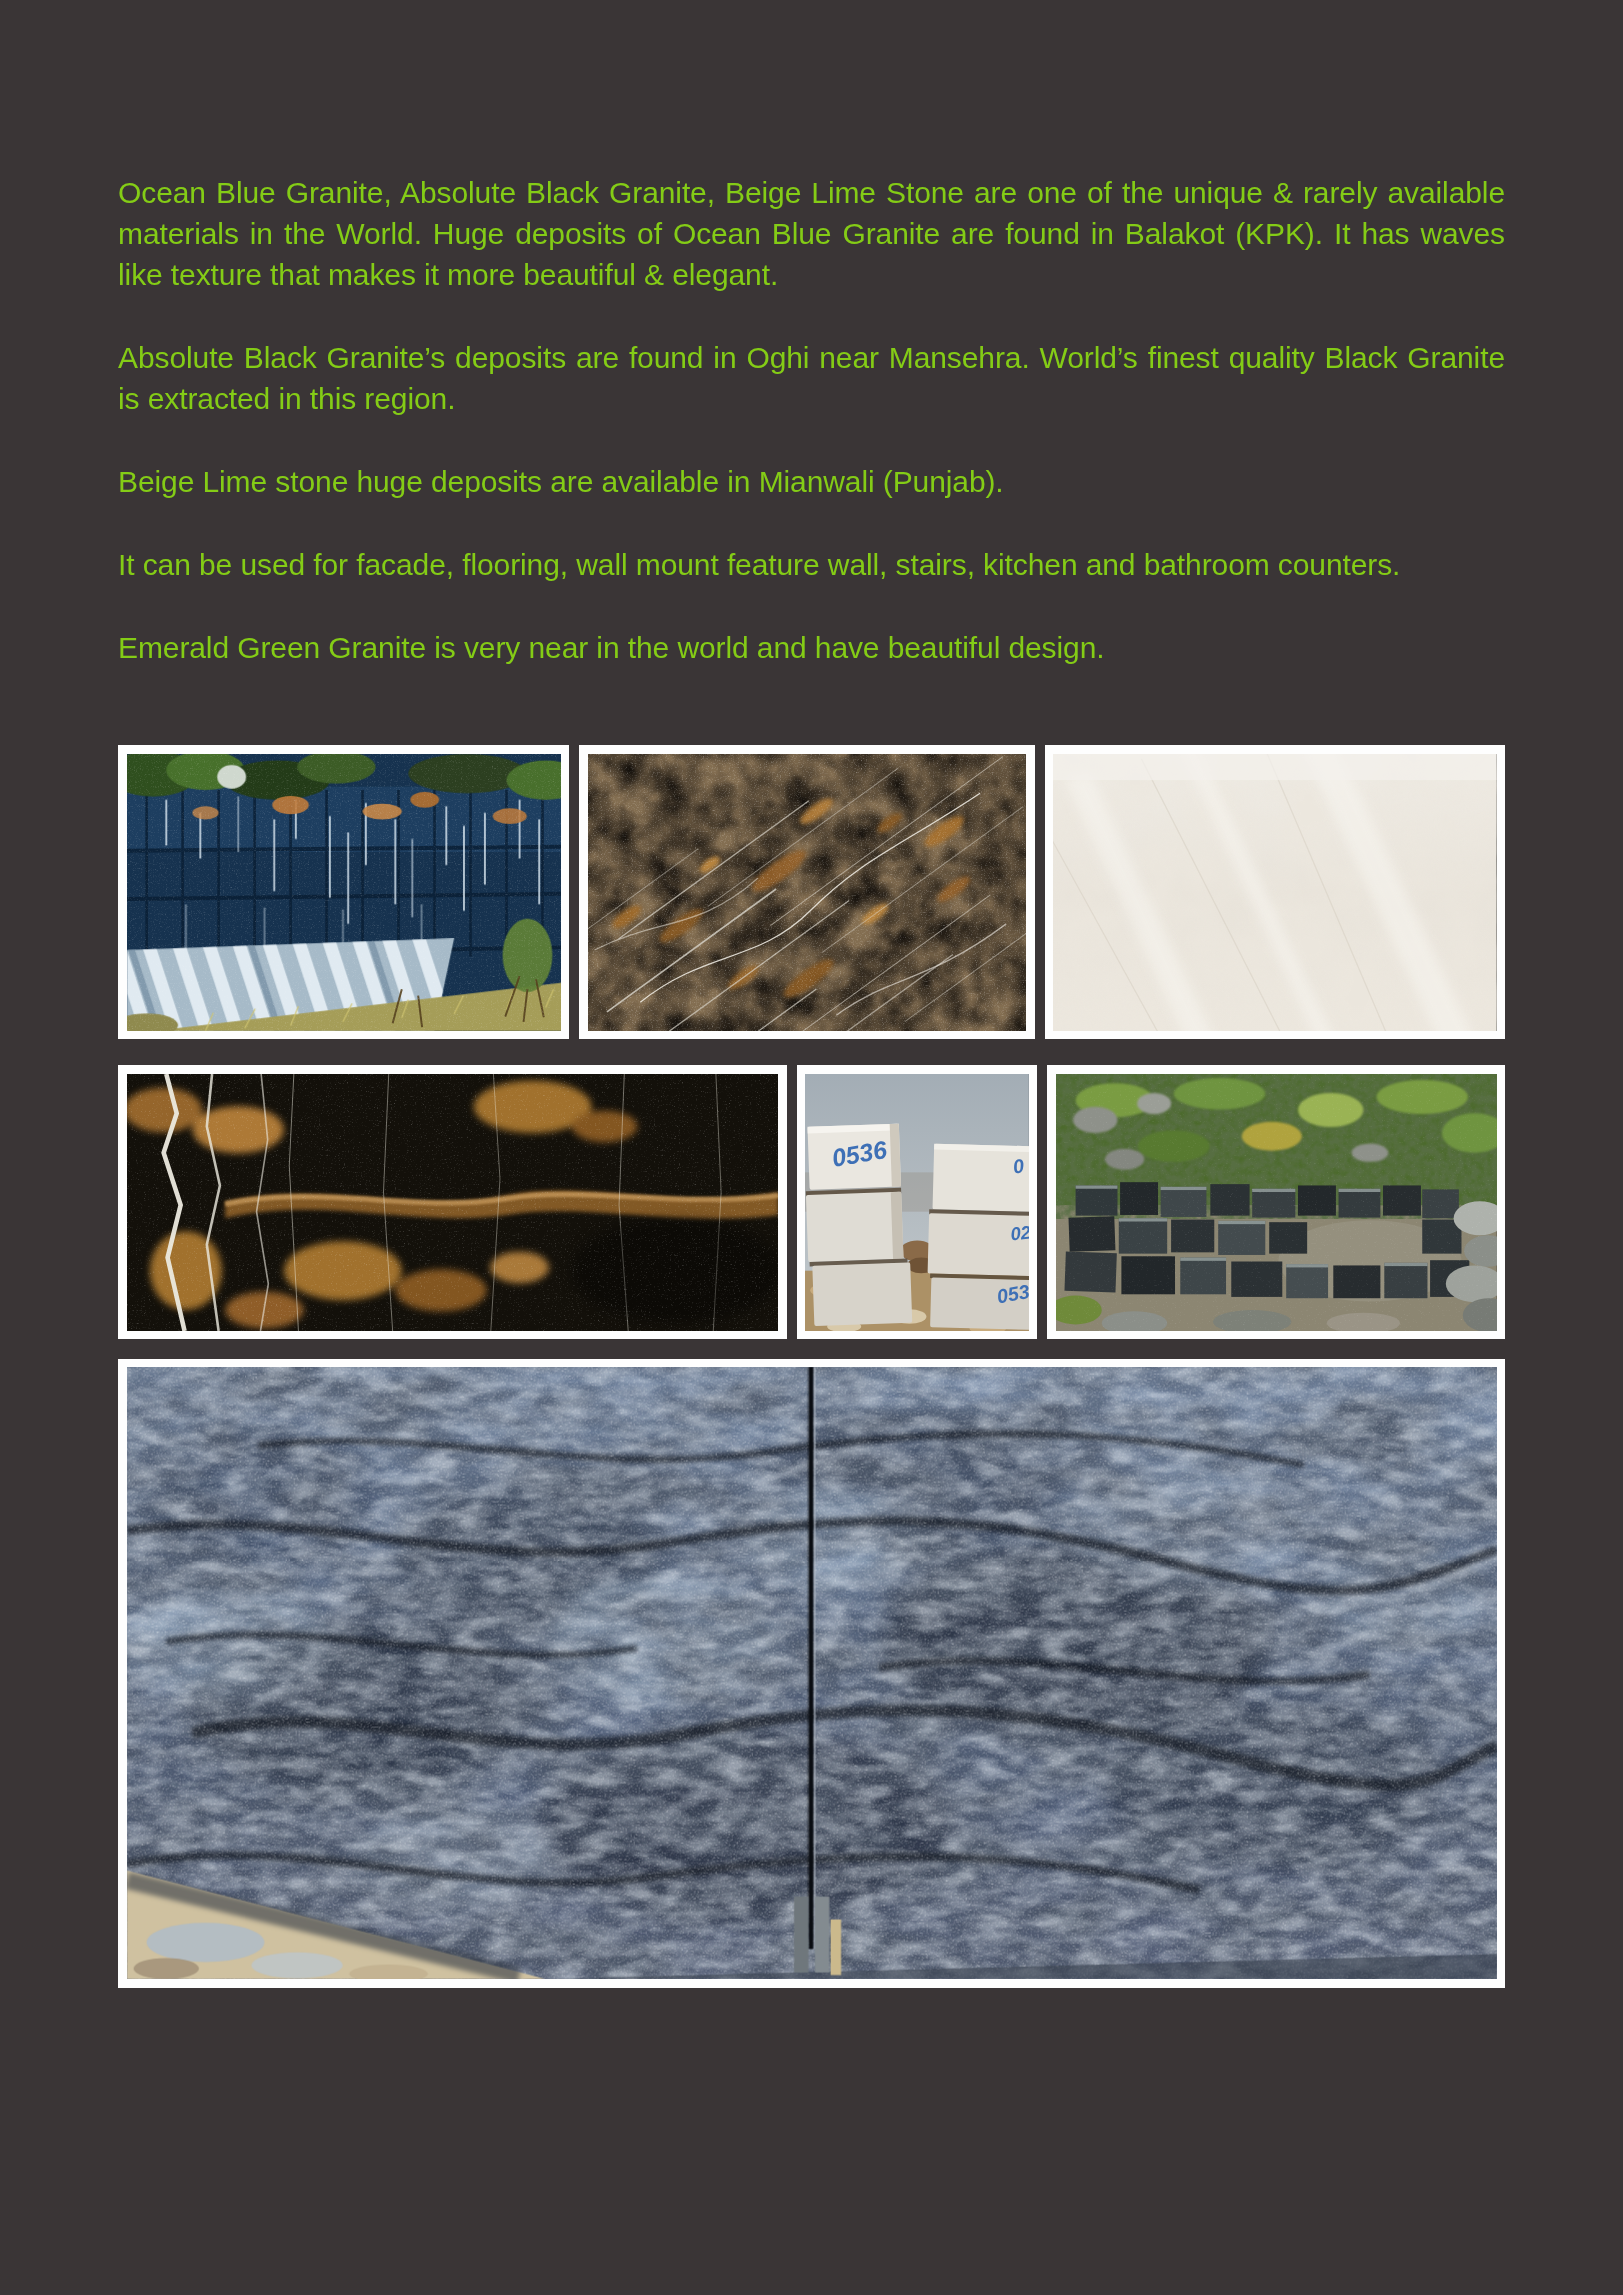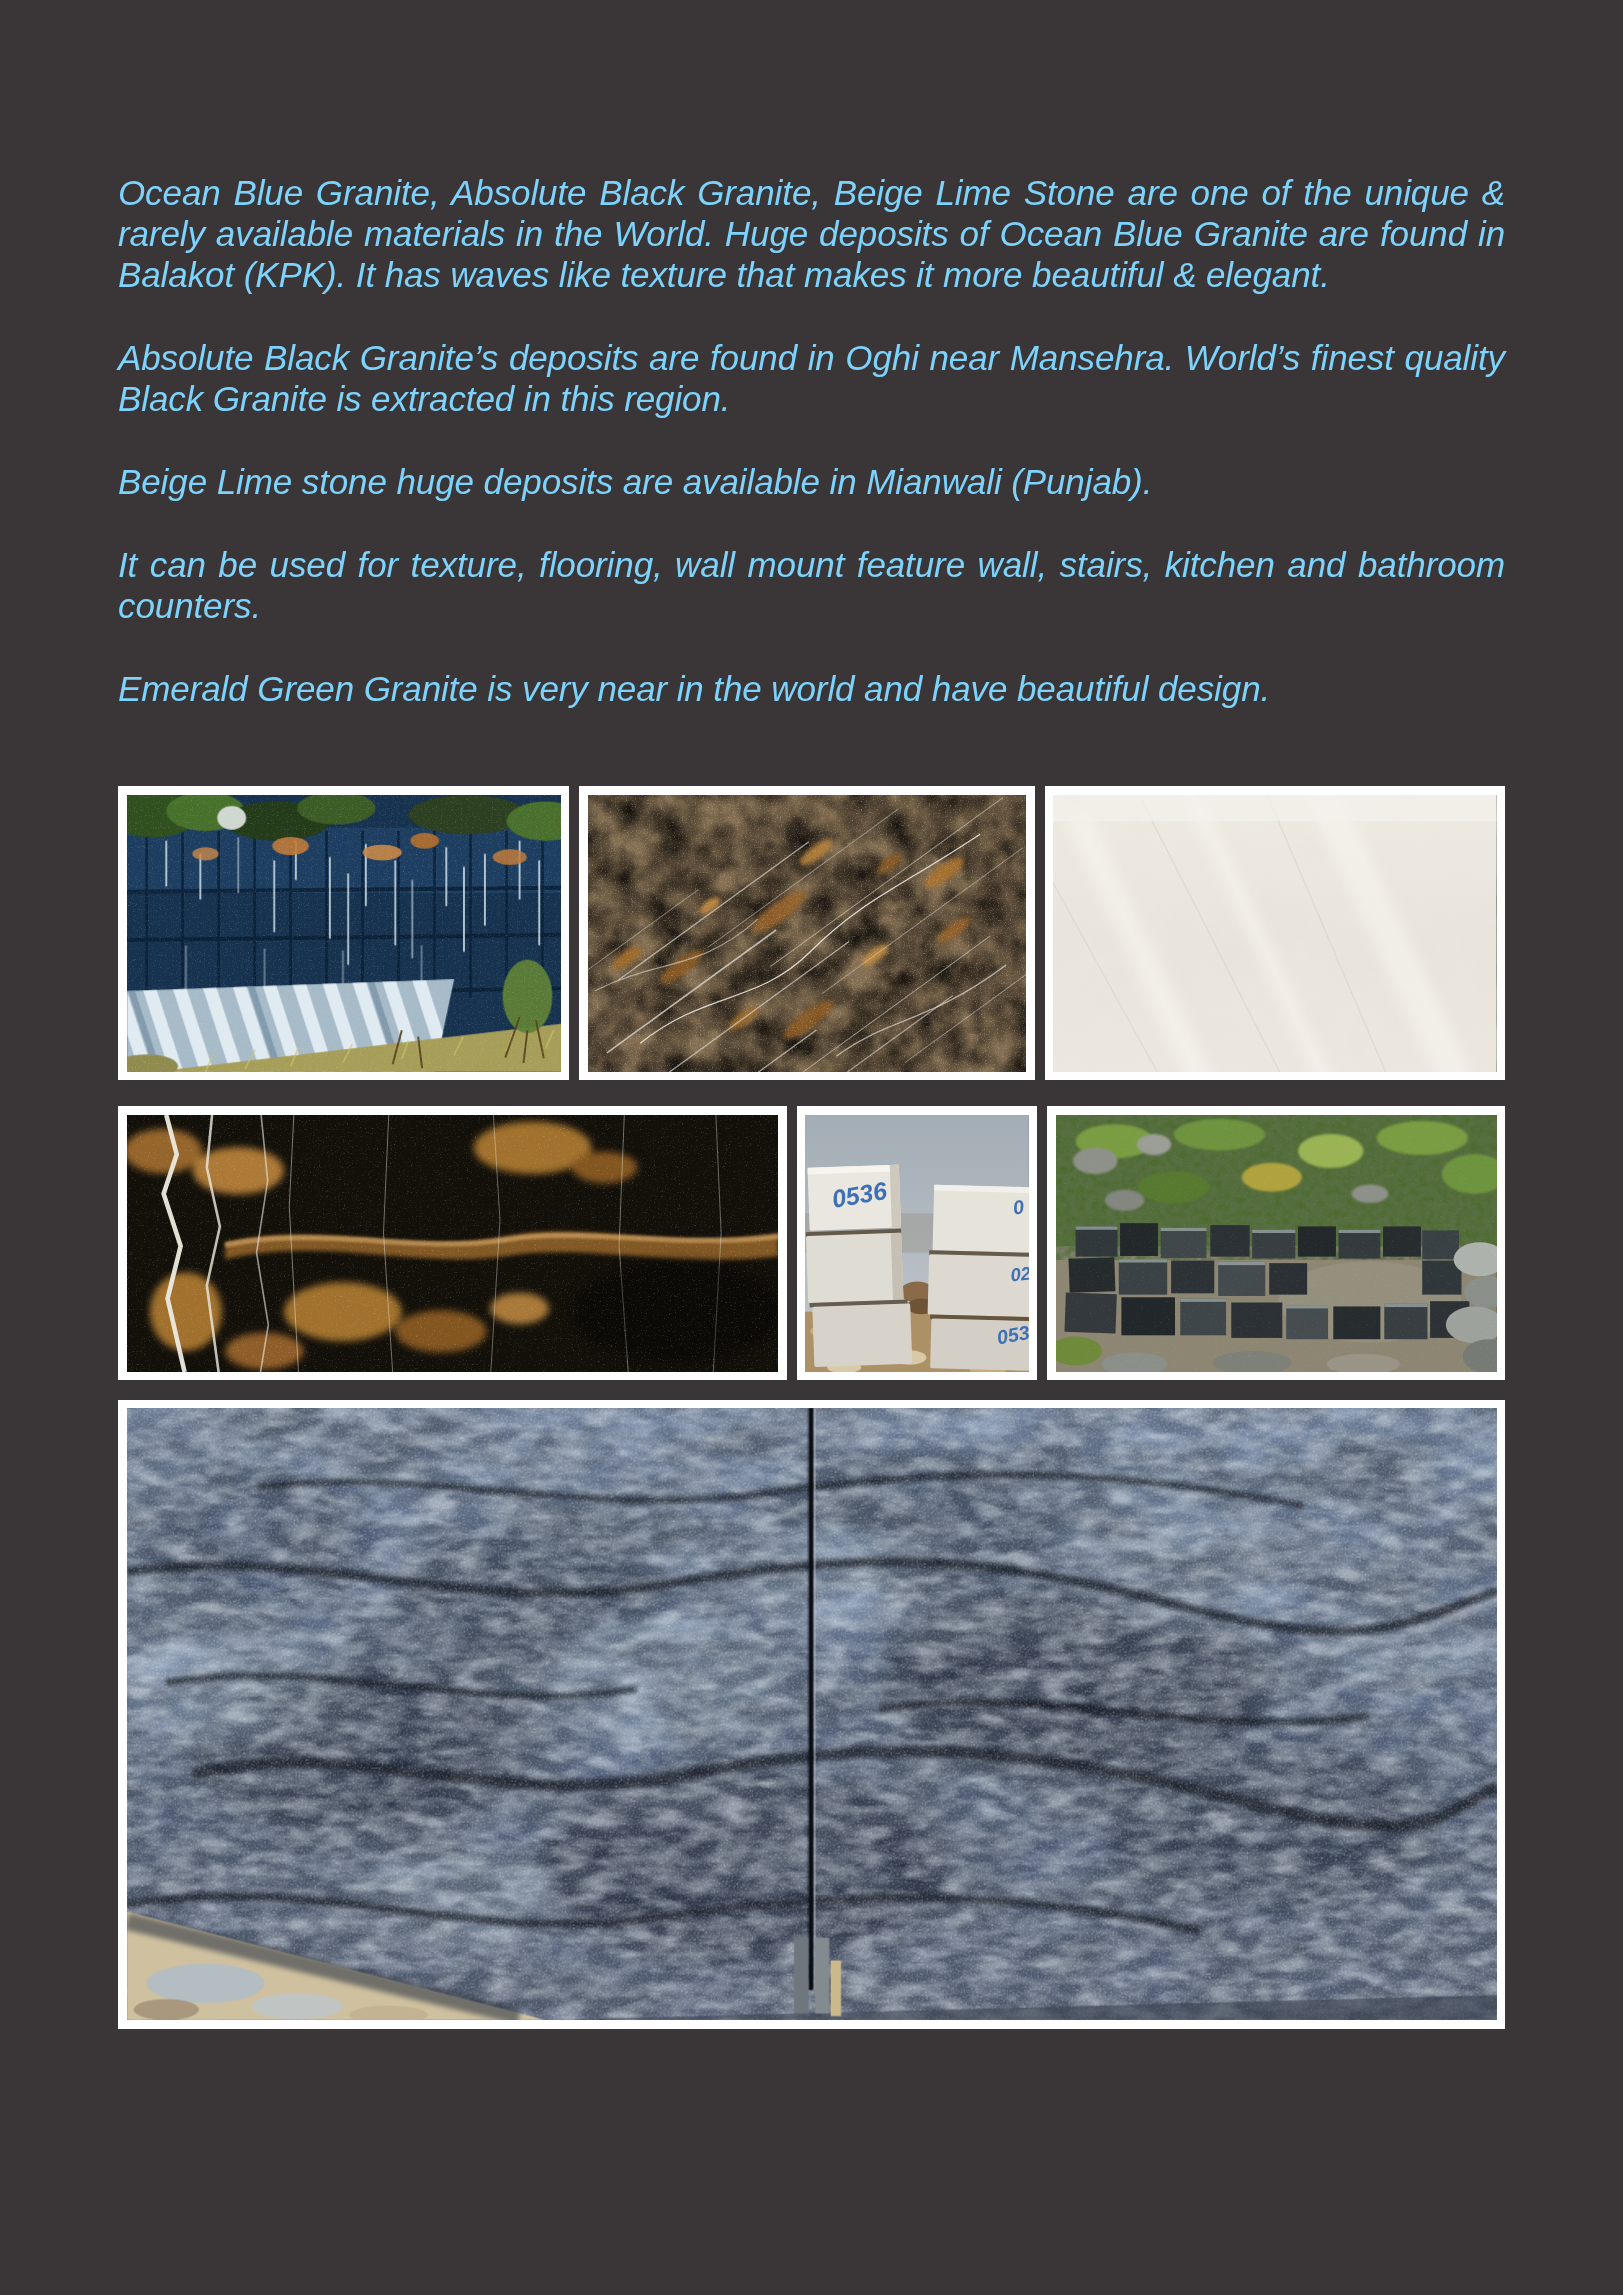--- a/index.html
+++ b/index.html
@@ -9,25 +9,24 @@
     font-family:"Liberation Sans",sans-serif;
     overflow:hidden;
   }
   .page{
     box-sizing:border-box;
     width:1623px;height:2295px;
     padding:172px 118px 0 118px;
   }
   .intro p{
     margin:0 0 42px 0;
-    font-style:italic;
-    font-size:35px;
+    font-size:30px;
     line-height:41px;
     letter-spacing:-0.1px;
-    color:#7dd3fc;
+    color:#84cc16;
     text-align:justify;
   }
   .intro p:last-child{margin-bottom:0;}
   .gallery{margin-top:77px;}
   .row{display:flex;gap:9.8px;}
   .row1{margin-bottom:26px;}
   .row2{margin-bottom:19.6px;}
   figure.frame{
     margin:0;
     background:#fefefe;
@@ -46,21 +45,21 @@
 </style>
 </head>
 <body>
 
 <main class="page">
 
   <section class="intro">
     <p>Ocean Blue Granite, Absolute Black Granite, Beige Lime Stone are one of the unique &amp; rarely available materials in the World. Huge deposits of Ocean Blue Granite are found in Balakot (KPK). It has waves like texture that makes it more beautiful &amp; elegant.</p>
     <p>Absolute Black Granite’s deposits are found in Oghi near Mansehra. World’s finest quality Black Granite is extracted in this region.</p>
     <p>Beige Lime stone huge deposits are available in Mianwali (Punjab).</p>
-    <p>It can be used for texture, flooring, wall mount feature wall, stairs, kitchen and bathroom counters.</p>
+    <p>It can be used for facade, flooring, wall mount feature wall, stairs, kitchen and bathroom counters.</p>
     <p>Emerald Green Granite is very near in the world and have beautiful design.</p>
   </section>
 
   <section class="gallery">
 
     <div class="row row1">
 
       <figure class="frame f1">
         <div class="ph">
         <svg viewBox="0 0 664 424" preserveAspectRatio="none">

